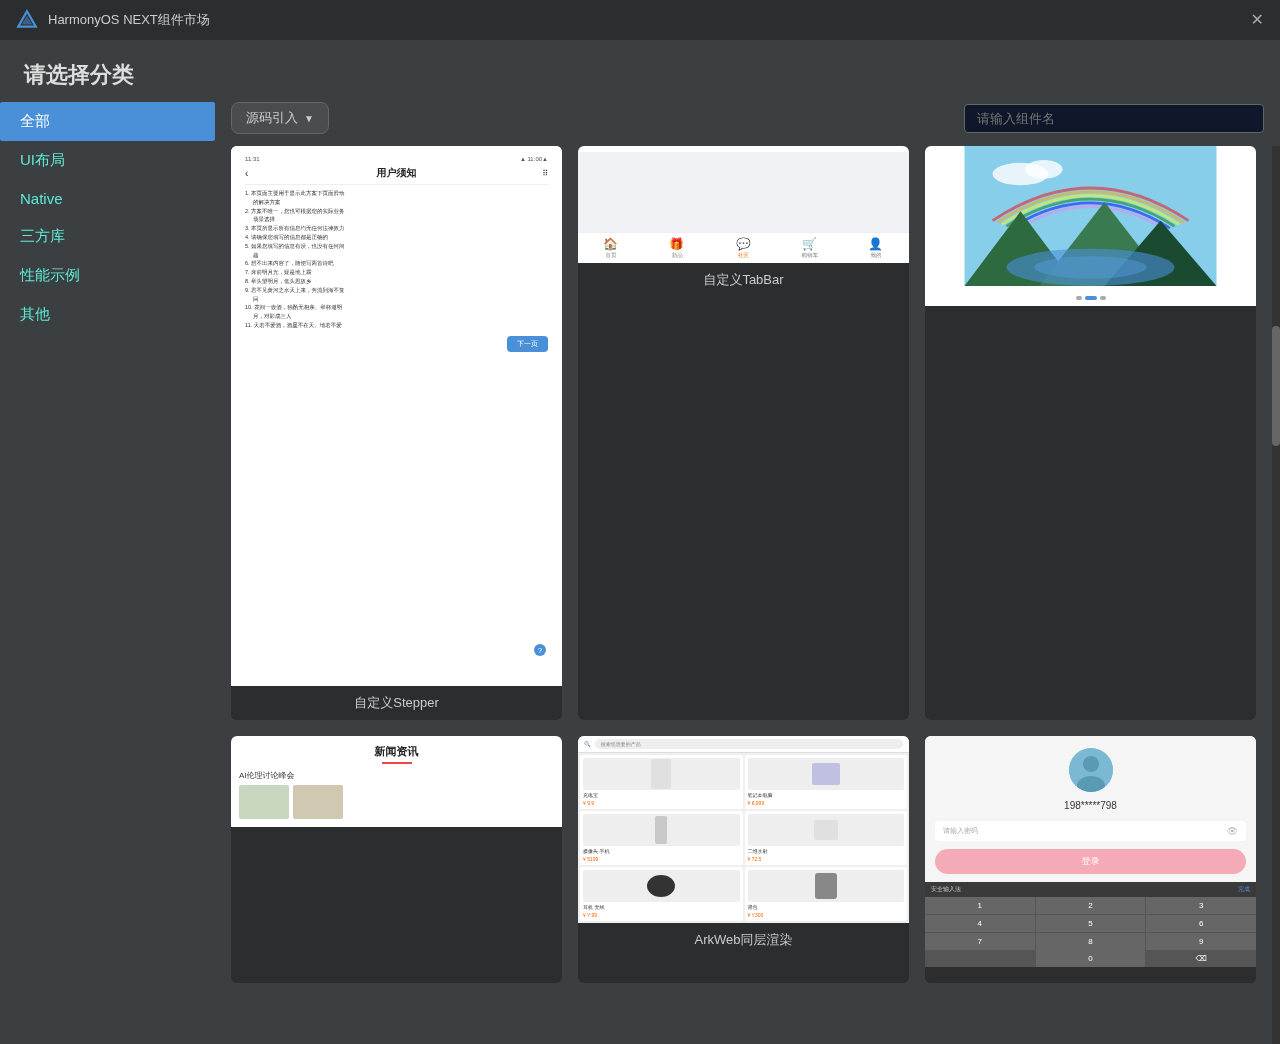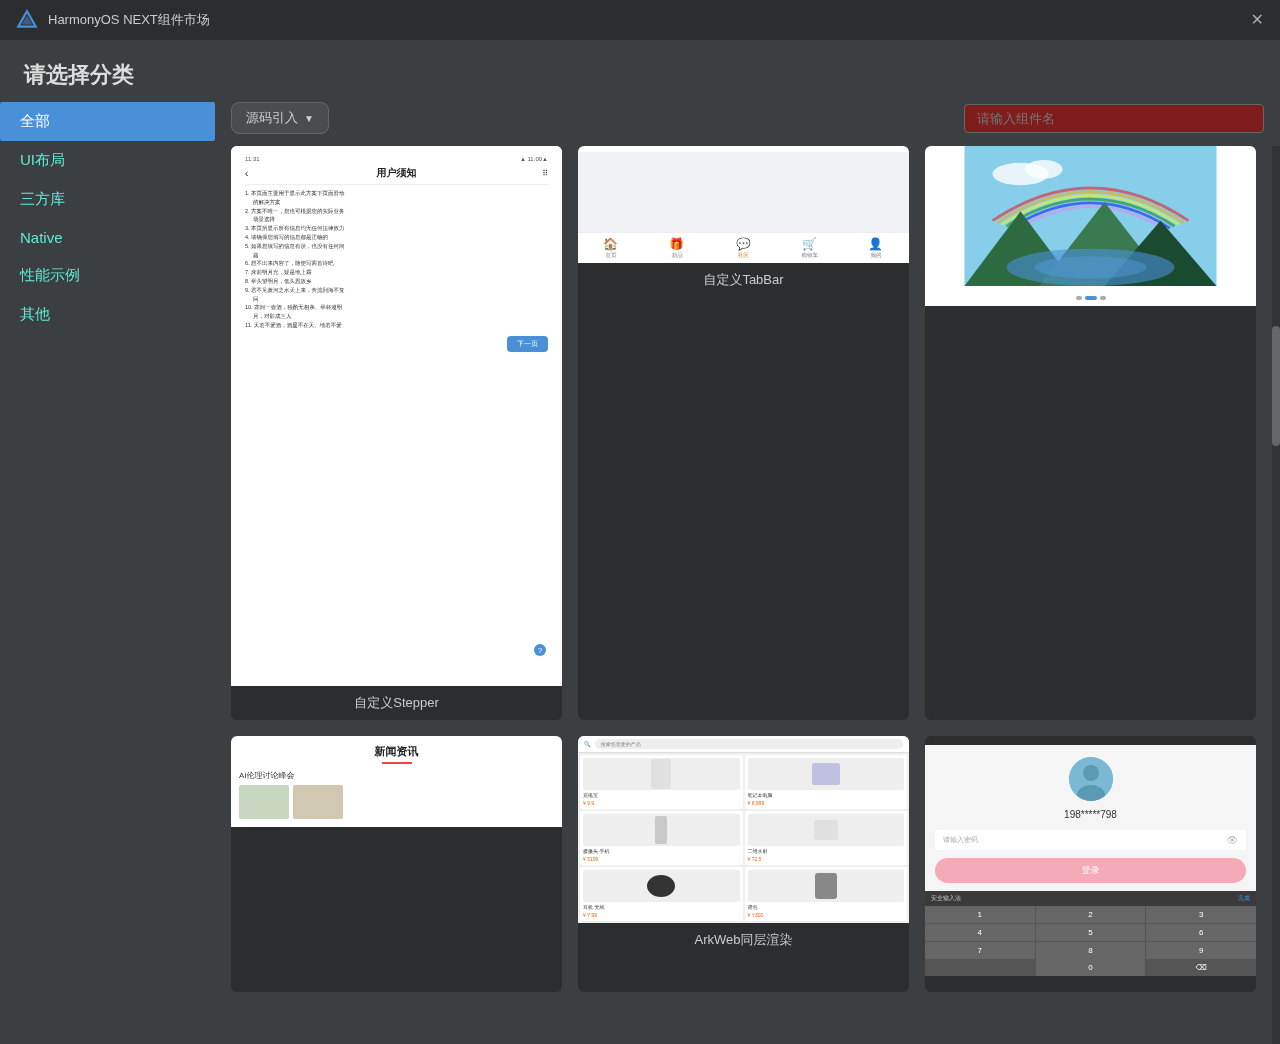--- a/index.html
+++ b/index.html
@@ -108,21 +108,21 @@
       color: #ccc;
       font-size: 13px;
       cursor: pointer;
     }
     .import-btn .chevron {
       font-size: 10px;
     }
     .search-input {
       width: 300px;
       padding: 6px 12px;
-      background: #7f1d1d;
+      background: #0f172a;
       border: 1px solid #666;
       border-radius: 4px;
       color: #aaa;
       font-size: 13px;
       outline: none;
     }
 
     
     .grid-area {
       flex: 1;
@@ -448,22 +448,22 @@
 </div>
 
 <div class="main-container">
   <div class="page-title">请选择分类</div>
 
   <div class="content-area">
 
     <div class="sidebar">
       <div class="sidebar-item active">全部</div>
       <div class="sidebar-item">UI布局</div>
+      <div class="sidebar-item">Native</div>
       <div class="sidebar-item">三方库</div>
-      <div class="sidebar-item">Native</div>
       <div class="sidebar-item">性能示例</div>
       <div class="sidebar-item">其他</div>
     </div>
 
     <div class="right-area">
 
       <div class="toolbar">
         <button class="import-btn">
           <span>源码引入</span>
           <span class="chevron">▼</span>
@@ -652,21 +652,21 @@
                     <div class="arkweb-item-name">背包</div>
                     <div class="arkweb-item-price">¥ Y300</div>
                   </div>
                 </div>
               </div>
             </div>
             <div class="card-label">ArkWeb同层渲染</div>
           </div>
 
           <div class="card">
-            <div class="card-preview" style="background:#f5f5f5; flex-direction:column; align-items:center; padding:0;margin-top:9px;">
+            <div class="card-preview" style="background:#f5f5f5; flex-direction:column; align-items:center; padding:0;">
               <div class="login-preview">
                 <div class="login-avatar">
 
                   <svg width="44" height="44" viewBox="0 0 44 44">
                     <circle cx="22" cy="22" r="22" fill="#7ab8d4"></circle>
                     <circle cx="22" cy="16" r="8" fill="#5a9ab4"></circle>
                     <ellipse cx="22" cy="38" rx="14" ry="10" fill="#5a9ab4"></ellipse>
                   </svg>
                 </div>
                 <div class="login-phone">198*****798</div>

